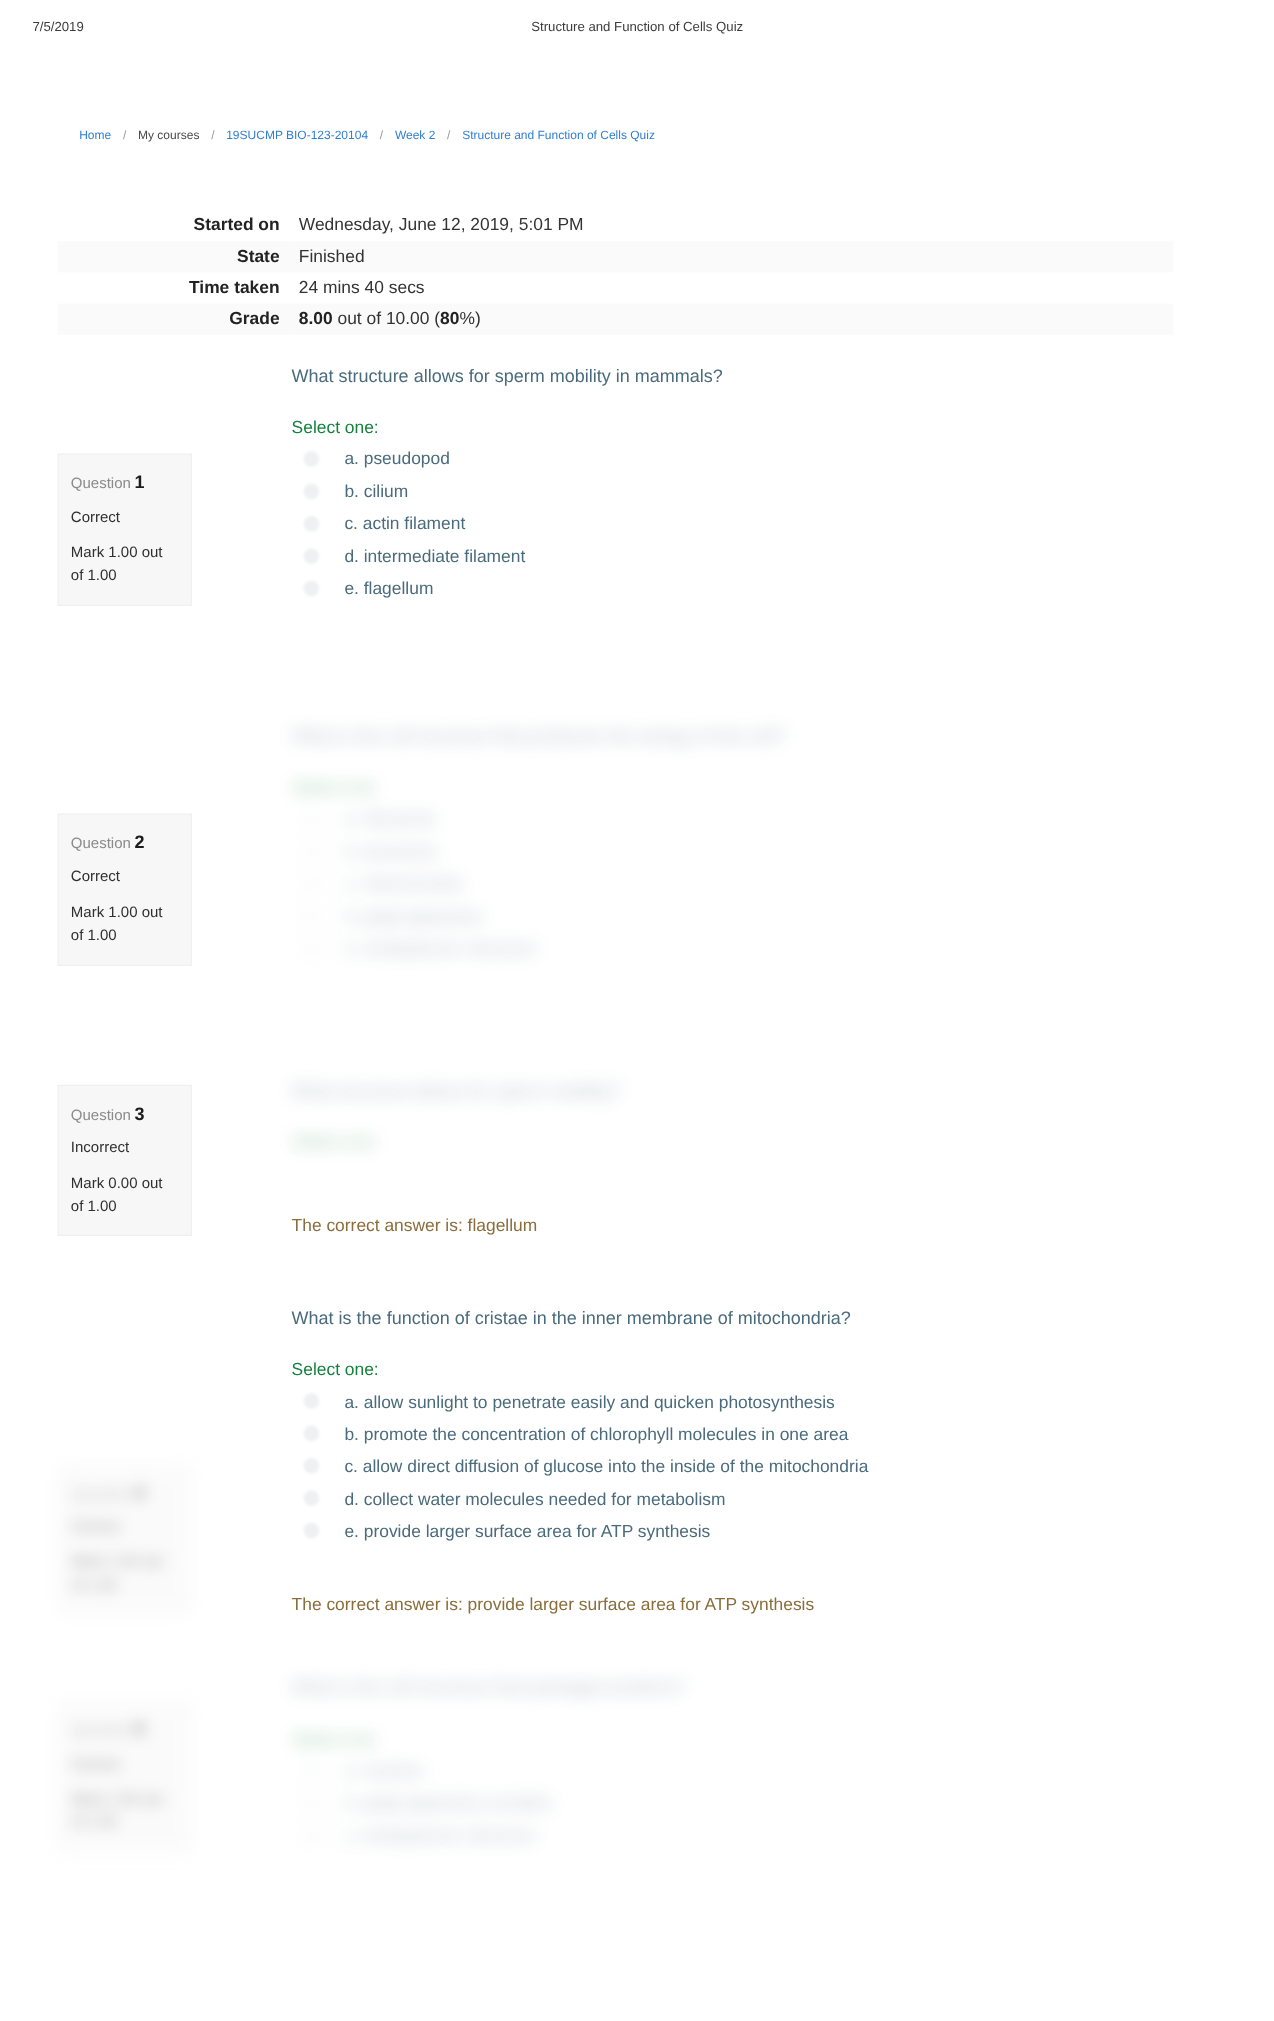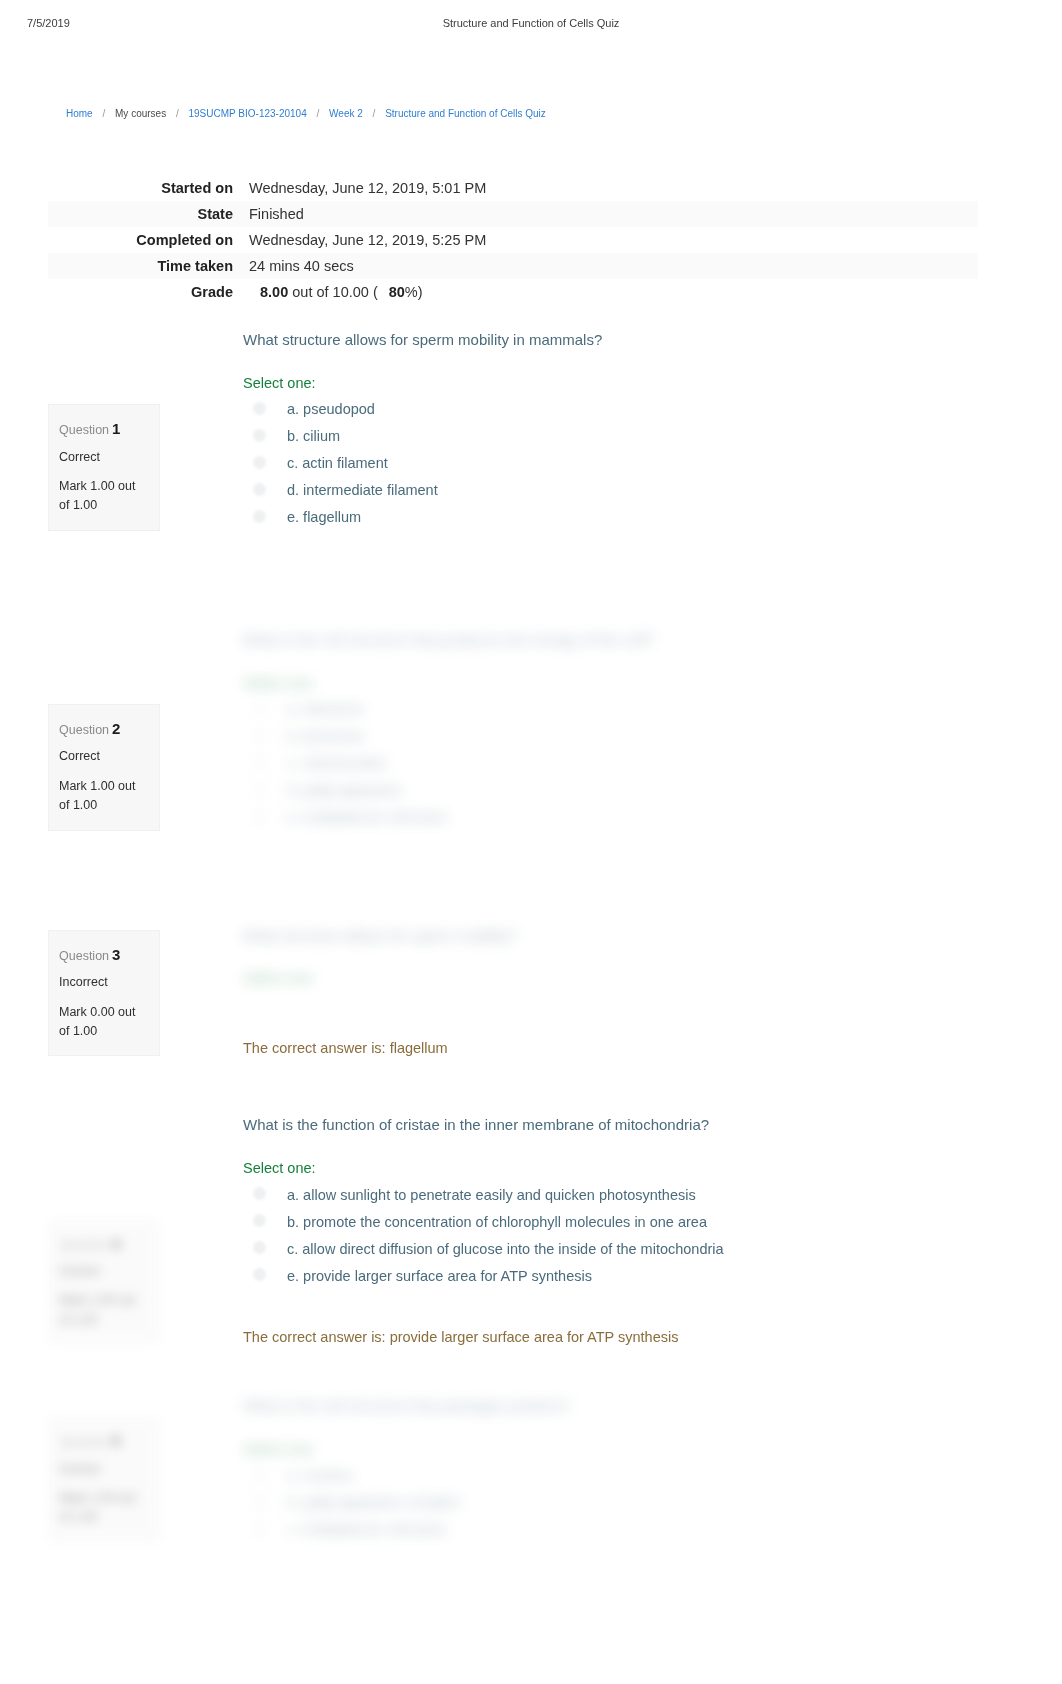--- a/index.html
+++ b/index.html
@@ -81,21 +81,21 @@
     font-weight: bold;
     color: #222;
     white-space: nowrap;
   }
   .summary td {
     text-align: left;
     padding: 5px 0 5px 8px;
     color: #333;
     font-weight: normal;
   }
-  .summary td b { font-weight: bold; color: #222; margin-left: 11px; }
+  .summary td b { font-weight: bold; color: #222; }
 
   
   .question {
     position: relative;
     display: flex;
     align-items: flex-end;
     margin-top: 14px;
   }
   .qinfo {
     position: relative;
@@ -203,24 +203,20 @@
       <tbody>
         <tr>
           <th>Started on</th>
           <td>Wednesday, June 12, 2019, 5:01 PM</td>
         </tr>
         <tr>
           <th>State</th>
           <td>Finished</td>
         </tr>
         <tr>
-          <th>Completed on</th>
-          <td>Wednesday, June 12, 2019, 5:25 PM</td>
-        </tr>
-        <tr>
           <th>Time taken</th>
           <td>24 mins 40 secs</td>
         </tr>
         <tr>
           <th>Grade</th>
           <td><b>8.00</b><span> out of 10.00 (</span><b>80</b><span>%)</span></td>
         </tr>
       </tbody>
     </table>
 
@@ -330,20 +326,24 @@
           <li>
               <span class="radio"></span>
               <span>b. promote the concentration of chlorophyll molecules in one area</span>
             </li>
           <li>
               <span class="radio"></span>
               <span>c. allow direct diffusion of glucose into the inside of the mitochondria</span>
             </li>
           <li>
               <span class="radio"></span>
+              <span>d. collect water molecules needed for metabolism</span>
+            </li>
+          <li>
+              <span class="radio"></span>
               <span>e. provide larger surface area for ATP synthesis</span>
             </li>
         </ul>
         <div class="feedback" style="margin-top:40px;">The correct answer is: provide larger surface area for ATP synthesis</div>
       </div>
     </section>
 
     <div class="spacer-sm" style="height:30px;"></div>
 
     <section class="question">

